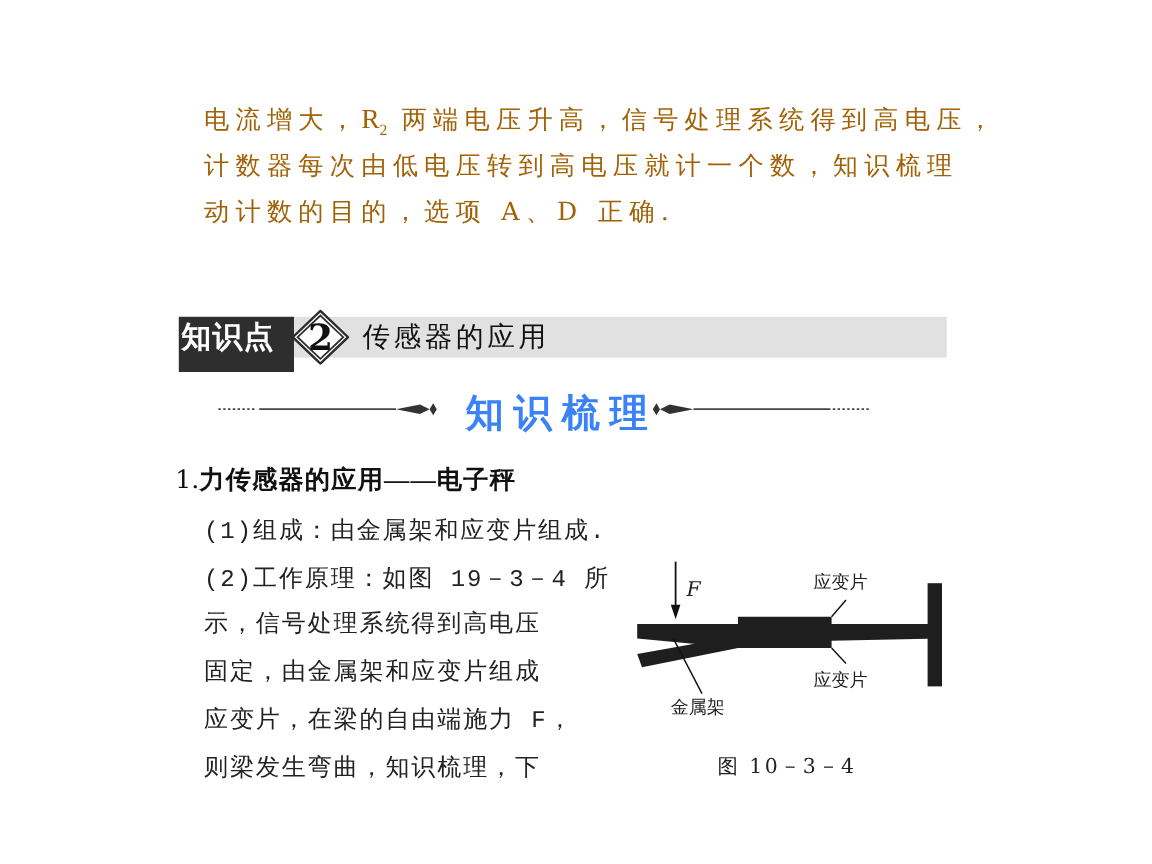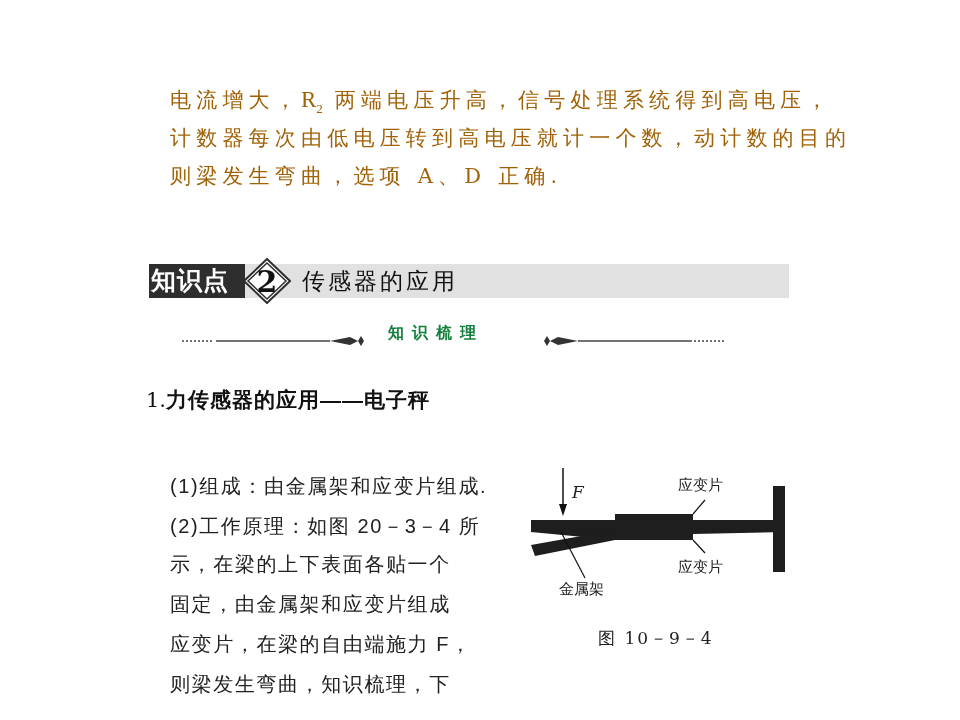--- a/index.html
+++ b/index.html
@@ -15,67 +15,67 @@
     position:absolute; left:170px; top:224px; font-size:21px; white-space:nowrap;
     font-family:"DejaVu Sans", "Liberation Sans", sans-serif; font-weight:bold; color:#222;margin-top:44px;
   }
   .answer .val { font-family:"Liberation Serif", "DejaVu Serif", serif; font-weight:normal; font-size:22px; }
 
   
   .kp-bar {
     position:absolute; left:149px; top:264px; width:640px; height:34px; background:#e1e1e1;
   }
   .kp-label {
-    position:absolute; left:149px; top:264px; width:96px; height:34px; background:#2e2e2e;
+    position:absolute; left:149px; top:264px; width:96px; height:46px; background:#2e2e2e;
     color:#fff; font-family:"DejaVu Sans", "Liberation Sans", sans-serif; font-weight:bold;
     font-size:25px; line-height:34px; letter-spacing:1px; padding-left:2px; box-sizing:border-box;
   }
   .kp-badge {
     position:absolute; left:243px; top:258px; width:48px; height:46px;
   }
   .kp-title {
     position:absolute; left:302px; top:264px; height:34px; line-height:34px;
     font-family:"DejaVu Sans", "Liberation Sans", sans-serif; font-size:23px; letter-spacing:3px; color:#111;
   }
 
   
   .divider { position:absolute; left:180px; top:328px; width:548px; height:26px; }
   .divider-title {
     position:absolute; left:388px; top:323px; font-family:"DejaVu Sans", "Liberation Sans", sans-serif;
-    font-weight:bold; font-size:16px; letter-spacing:8px; color:#15803d; white-space:nowrap;
+    font-weight:bold; font-size:32px; letter-spacing:8px; color:#3b82f6; white-space:nowrap;
   }
 
   .item-title {
     position:absolute; left:146px; top:386px; font-size:21px; white-space:nowrap; color:#111;
   }
   .item-title .num { font-family:"DejaVu Serif", "Liberation Serif", serif; }
-  .item-title .txt { font-family:Liberation Sans, sans-serif; font-weight:bold; letter-spacing:1px;margin-top:16px; }
+  .item-title .txt { font-family:Liberation Serif, serif; font-weight:bold; letter-spacing:1px;margin-top:16px; }
 
   .sub-line {
     position:absolute; left:170px; font-size:20px; white-space:nowrap;
-    font-family:Liberation Sans, sans-serif; color:#222; letter-spacing:1.6px;margin-top:45px;
+    font-family:Liberation Mono, monospace; color:#222; letter-spacing:1.6px;
   }
 
   .figure { position:absolute; left:525px; top:460px; width:270px; height:200px; }
   .fig-label {
     position:absolute; font-family:"DejaVu Serif", "Liberation Serif", serif; font-size:15px; color:#222; white-space:nowrap;
   }
   .fig-caption {
     position:absolute; left:598px; top:627px; font-family:"DejaVu Serif", "Liberation Serif", serif;
     font-size:17px; color:#222; letter-spacing:2px; white-space:nowrap;
   }
 </style>
 </head>
 <body>
 
 <div class="para-line" style="top:86px;">
   <span>电流增大，</span><span style="font-family:'Liberation Serif',serif;font-size:23px;letter-spacing:0"><span>R</span><sub style="font-size:13px">2</sub></span><span> 两端电压升高，信号处理系统得到高电压，</span>
 </div>
-<div class="para-line" style="top:124px;">计数器每次由低电压转到高电压就计一个数，动计数的目的</div>
-<div class="para-line" style="top:162px;">则梁发生弯曲，选项 A、D 正确.</div>
+<div class="para-line" style="top:124px;">计数器每次由低电压转到高电压就计一个数，知识梳理</div>
+<div class="para-line" style="top:162px;">动计数的目的，选项 A、D 正确.</div>
 
 <div class="answer">
   <span>答案：</span><span class="val">AD</span>
 </div>
 
 <div class="kp-bar"></div>
 <div class="kp-label">知识点</div>
 <div class="kp-badge">
   <svg width="48" height="46" viewBox="0 0 48 46">
     <polygon points="24,1 47,23 24,45 1,23" fill="#ffffff" stroke="#2e2e2e" stroke-width="2"></polygon>
@@ -94,22 +94,22 @@
   <polygon points="398,13 378,9 370,13 378,17" fill="#333"></polygon>
   <line x1="398" y1="13" x2="512" y2="13" stroke="#444" stroke-width="1.5"></line>
   <line x1="514" y1="13" x2="546" y2="13" stroke="#444" stroke-width="1.5" stroke-dasharray="2,2"></line>
 </svg>
 <div class="divider-title">知识梳理</div>
 
 <div class="item-title">
   <span class="num">1.</span><span class="txt">力传感器的应用——电子秤</span>
 </div>
 <div class="sub-line" style="top:428px;">(1)组成：由金属架和应变片组成.</div>
-<div class="sub-line" style="top:468px;">(2)工作原理：如图 20－3－4 所</div>
-<div class="sub-line" style="top:506px;">示，在梁的上下表面各贴一个</div>
+<div class="sub-line" style="top:468px;">(2)工作原理：如图 19－3－4 所</div>
+<div class="sub-line" style="top:506px;">示，信号处理系统得到高电压</div>
 <div class="sub-line" style="top:546px;">固定，由金属架和应变片组成</div>
 <div class="sub-line" style="top:586px;">应变片，在梁的自由端施力 F，</div>
 <div class="sub-line" style="top:626px;">则梁发生弯曲，知识梳理，下</div>
 
 <div class="figure">
   <svg width="270" height="200" viewBox="0 0 270 200">
 
     <line x1="38" y1="8" x2="38" y2="48" stroke="#111" stroke-width="1.5"></line>
     <polygon points="34,44 42,44 38,56" fill="#111"></polygon>
 
@@ -121,13 +121,13 @@
 
     <line x1="168" y1="54" x2="180" y2="40" stroke="#111" stroke-width="1.2"></line>
     <line x1="168" y1="80" x2="180" y2="93" stroke="#111" stroke-width="1.2"></line>
     <line x1="36" y1="72" x2="60" y2="118" stroke="#111" stroke-width="1.2"></line>
   </svg>
   <div class="fig-label" style="left:47px; top:22px; font-style:italic; font-size:17px;">F</div>
   <div class="fig-label" style="left:153px; top:16px;">应变片</div>
   <div class="fig-label" style="left:153px; top:98px;">应变片</div>
   <div class="fig-label" style="left:34px; top:120px;text-align:right;">金属架</div>
 </div>
-<div class="fig-caption">图 10－9－4</div>
+<div class="fig-caption">图 10－3－4</div>
 
 </body></html>

